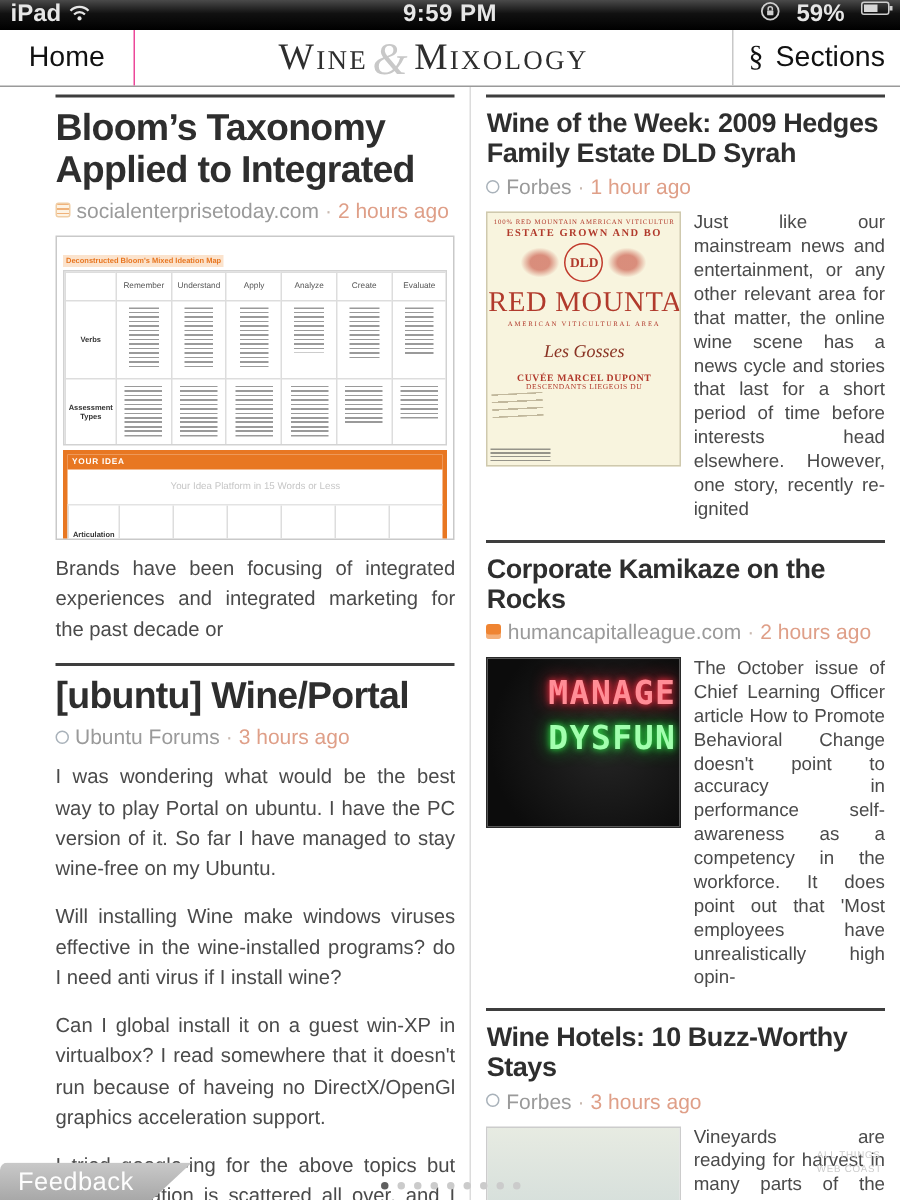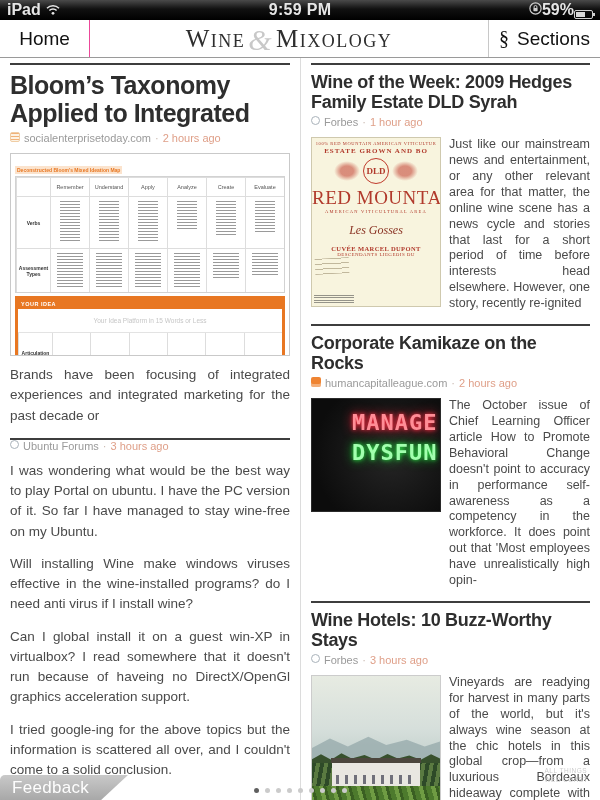--- a/index.html
+++ b/index.html
@@ -4,47 +4,47 @@
 <style>
   * { box-sizing: border-box; margin: 0; padding: 0; }
   html,body { width:600px; height:800px; overflow:hidden; background:#fff;
     font-family:"Liberation Sans", sans-serif; position:relative; }
 
   
   .status-bar { height:20px; background:linear-gradient(#4a4a4a 0%, #111 45%, #000 100%);
     color:#e6e6e6; display:flex; align-items:center; font-size:16px; font-weight:bold; padding:0 7px; }
   .sb-left { display:flex; align-items:center; gap:5px; width:150px; }
   .sb-center { flex:1; text-align:center; letter-spacing:.3px; }
-  .sb-right { width:150px; display:flex; justify-content:flex-end; align-items:flex-end; gap:0; }
+  .sb-right { width:150px; display:flex; justify-content:flex-end; align-items:flex-start; gap:11px; }
   .battery { width:19px; height:9px; border:1px solid #cfcfcf; border-radius:2px; position:relative; }
   .battery::before { content:""; position:absolute; left:1px; top:1px; bottom:1px; width:55%; background:#d8d8d8; }
   .battery::after { content:""; position:absolute; right:-3px; top:2px; width:2px; height:3px; background:#cfcfcf; }
 
   
   .nav { height:38px; display:flex; align-items:stretch; background:#fff; border-bottom:1px solid #9a9a9a; }
   .nav-home { width:90px; border-right:1px solid #ec4899; font-size:19px; color:#111;
     display:flex; align-items:center; justify-content:center; cursor:pointer; }
   .nav-title { flex:1; display:flex; align-items:center; justify-content:center;
     font-family:"Liberation Serif", serif; font-variant:small-caps; font-size:25px;
     letter-spacing:1.5px; color:#2e2e2e; }
   .amp { font-style:italic; color:#c8c8c8; font-size:30px; margin:0 3px; position:relative; top:1px; }
   .nav-sections { width:112px; border-left:1px solid #c8c8c8; font-size:19px; color:#111;
     display:flex; align-items:center; justify-content:center; gap:8px; cursor:pointer; }
   .sect-glyph { font-family:"Liberation Serif", serif; font-size:20px; }
 
   
-  .content { display:flex; padding:0 10px; height:742px; }
+  .content { display:flex; padding:0 10px; height:742px;margin-left:27px; }
   .col { width:280px; }
   .col-left { margin-right:10px; }
   .col-right { border-left:1px solid #dcdcdc; padding-left:10px; width:290px; }
   .rule { border-top:2px solid #3e3e3e; margin-top:5px; }
   h2 { color:#2e2e2e; cursor:pointer; }
   .h-big { font-size:25px; line-height:1.1; letter-spacing:-.5px; margin:7px 0 5px; }
   .h-small { font-size:18px; line-height:1.12; letter-spacing:-.3px; margin:7px 0 4px; }
-  .source { font-size:11px; color:#9a9a9a; display:flex; gap:4px; margin-bottom:9px; }
+  .source { font-size:14px; color:#9a9a9a; display:flex; align-items:center; gap:4px; margin-bottom:9px; }
   .source .sep { color:#c9b9b0; }
   .source .time { color:#df9f88; }
   .fav { width:10px; height:10px; flex:none; }
   .fav-ring { width:9px; height:9px; border:1.5px solid #a9b2ba; border-radius:50%; }
   .fav-stripes { background:repeating-linear-gradient(to bottom,#f0b27a 0 1px, #fdf3e4 1px 3px); border:1px solid #f0cda4; border-radius:2px; }
   .fav-orange { background:#ef8432; border-radius:2px; box-shadow:inset 0 -3px 0 rgba(255,255,255,.35); }
 
   .body-serif { font-family:Liberation Sans, sans-serif; color:#4a4a4a; text-align:justify; }
   .excerpt-wide { font-size:13.5px; line-height:1.5; margin:9px 0 6px; }
   .paras p { font-size:13.5px; line-height:1.5; margin-bottom:12px; }
@@ -245,20 +245,21 @@
           </div>
         </div>
       </div>
 
       <p class="body-serif excerpt-wide">Brands have been focusing of integrated experiences and integrated marketing for the past decade or</p>
     </article>
 
     <div class="divider"></div>
 
     <article>
+      <h2 class="h-big">[ubuntu] Wine/Portal</h2>
       <div class="source">
         <span class="fav fav-ring"></span>
         <span>Ubuntu Forums</span>
         <span class="sep">·</span>
         <span class="time">3 hours ago</span>
       </div>
       <div class="body-serif paras">
         <p>I was wondering what would be the best way to play Portal on ubuntu. I have the PC version of it. So far I have managed to stay wine-free on my Ubuntu.</p>
         <p>Will installing Wine make windows viruses effective in the wine-installed programs? do I need anti virus if I install wine?</p>
         <p>Can I global install it on a guest win-XP in virtualbox? I read somewhere that it doesn't run because of haveing no DirectX/OpenGl graphics acceleration support.</p>

